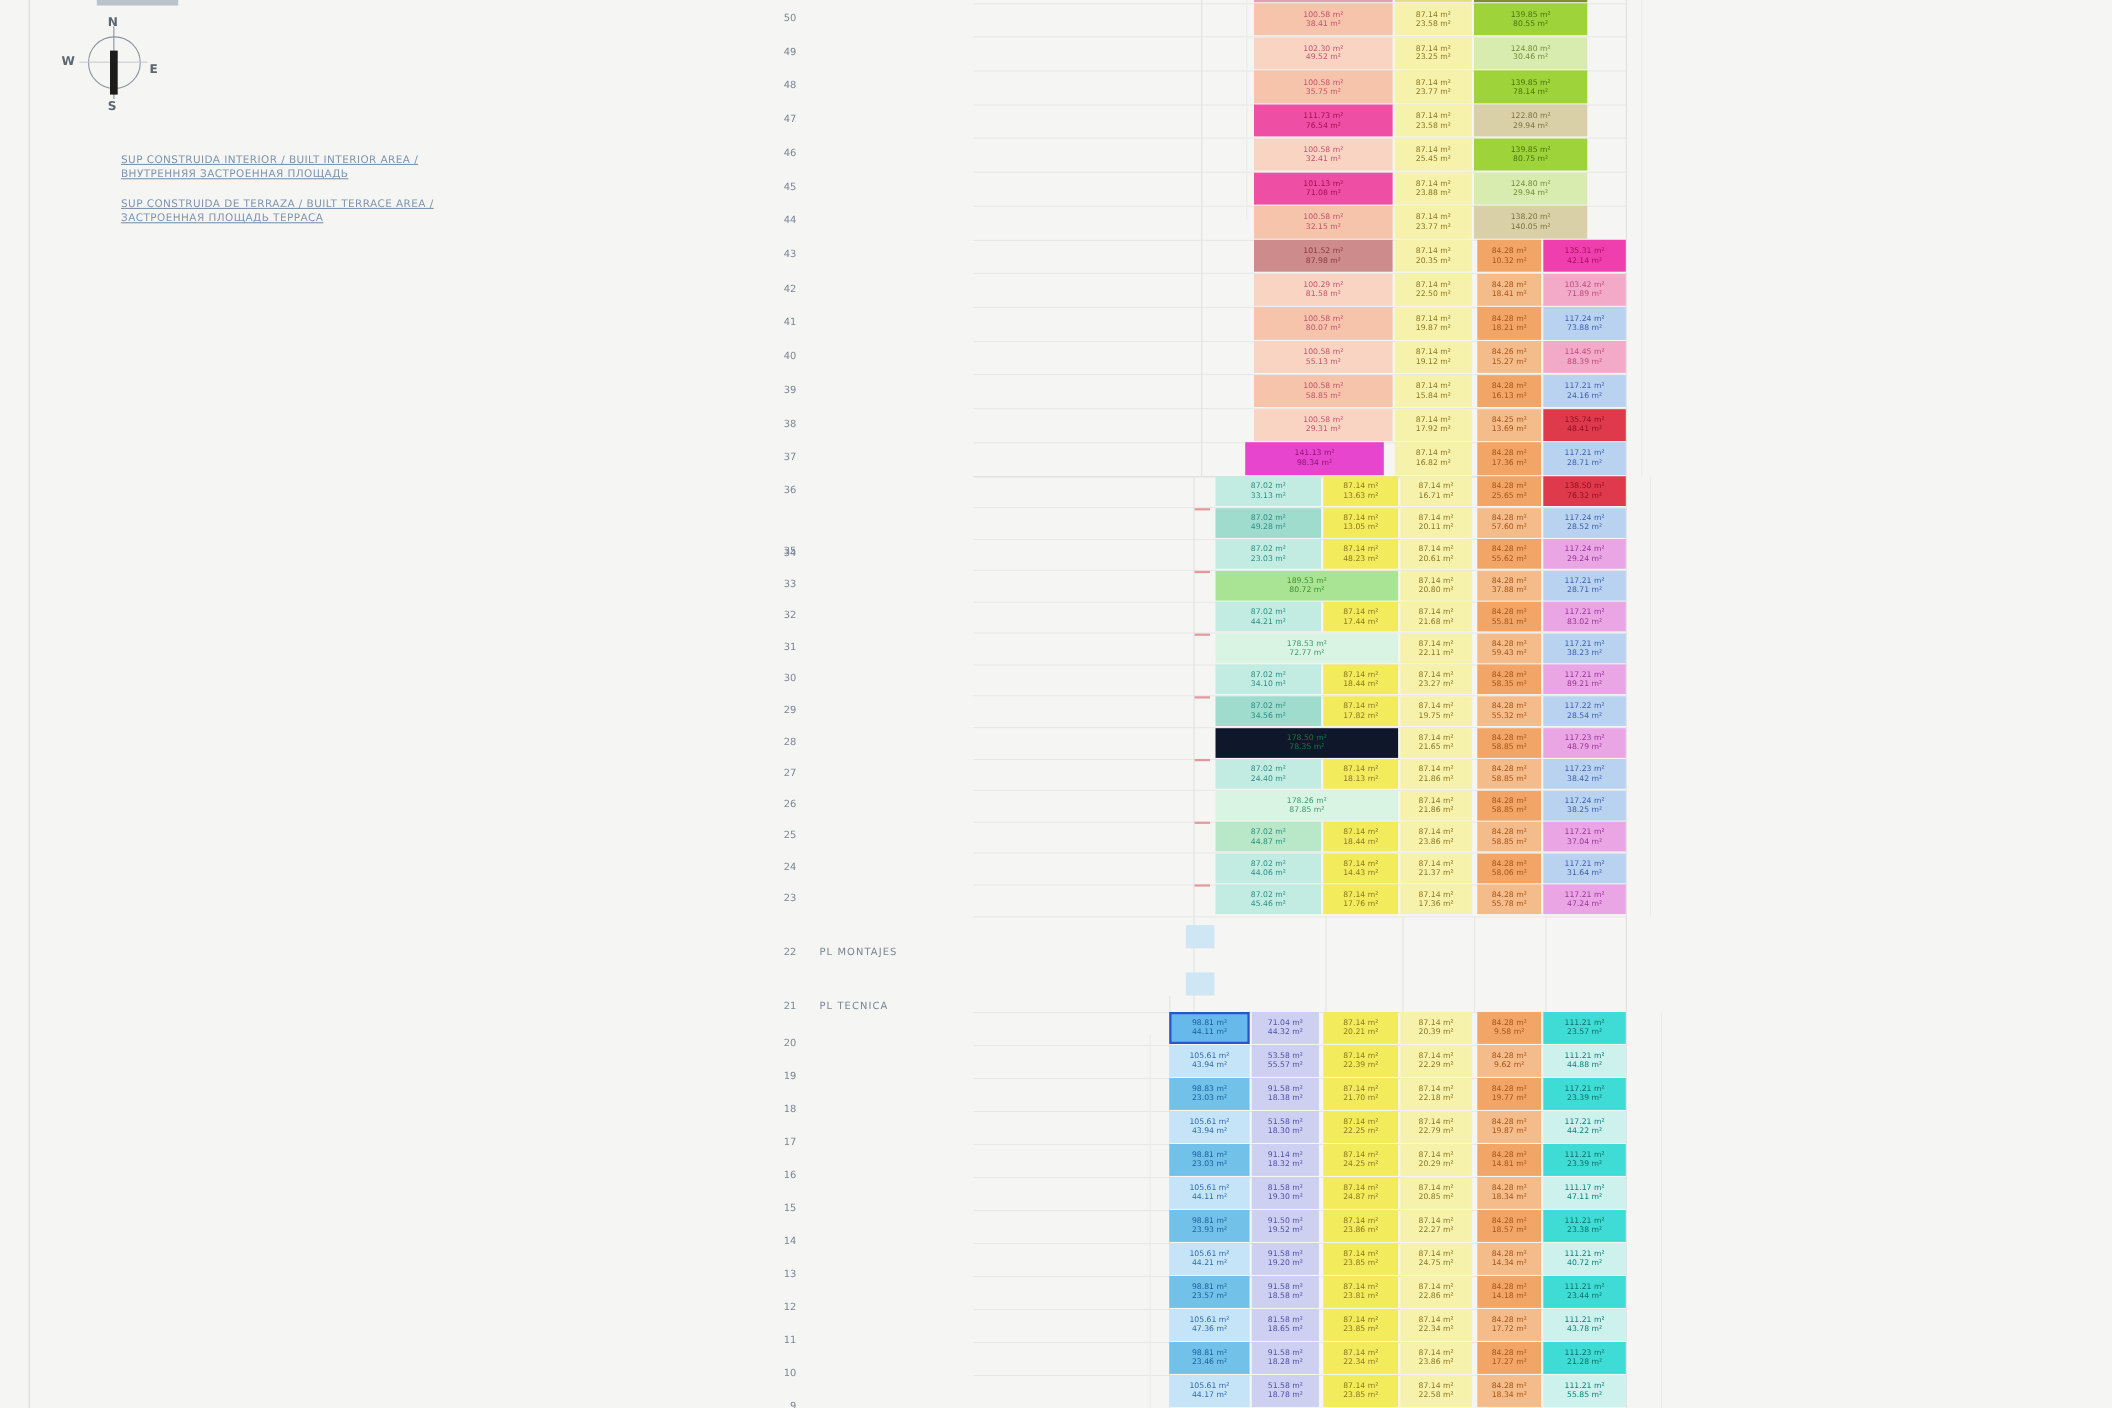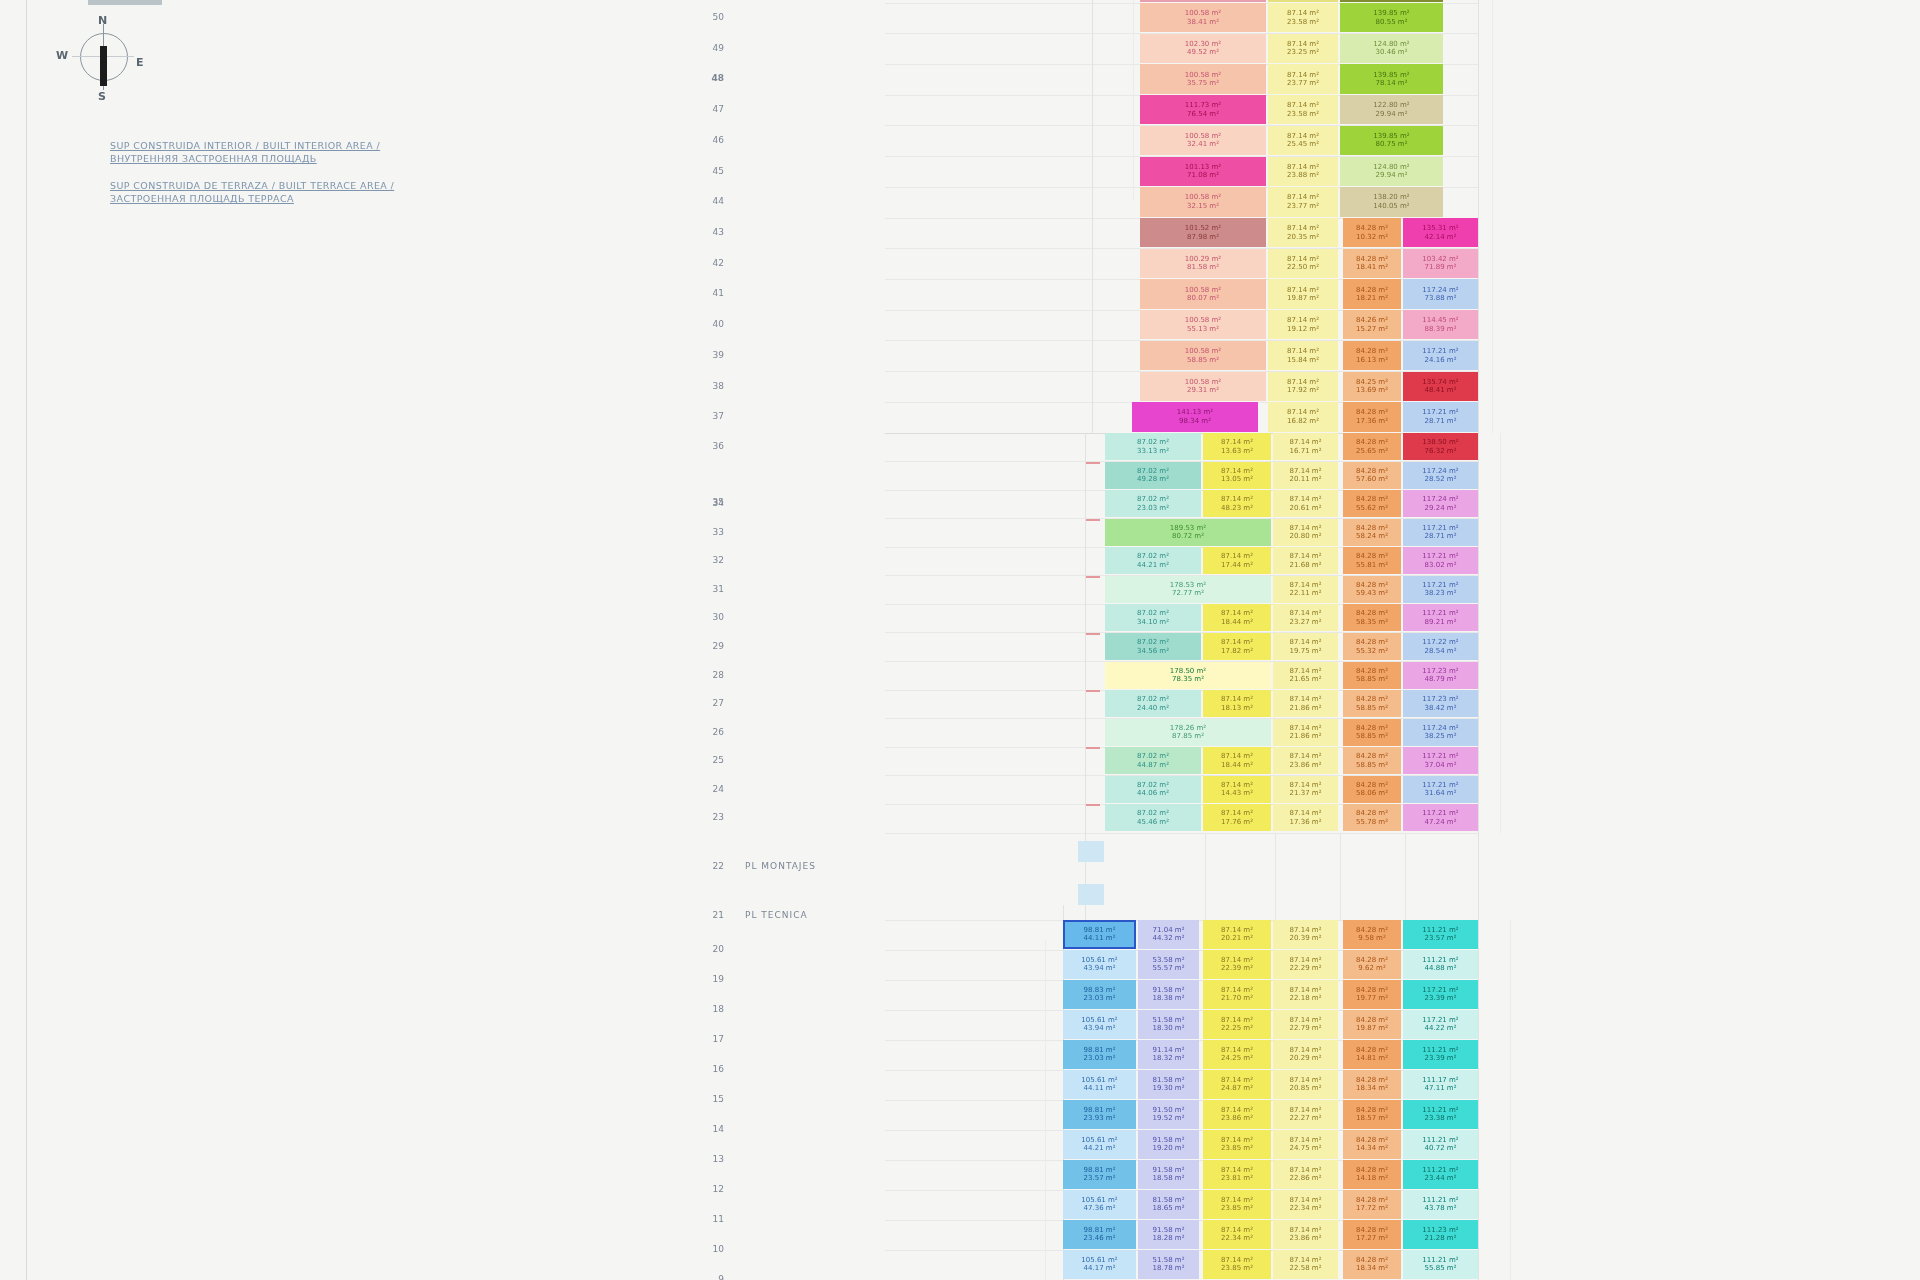--- a/index.html
+++ b/index.html
@@ -118,21 +118,21 @@
       <div class="tick" style="left: 1086px; top: 575.85px; width: 14px;"></div>
       <div class="tick" style="left: 1086px; top: 632.99px; width: 14px;"></div>
       <div class="tick" style="left: 1086px; top: 690.13px; width: 14px;"></div>
       <div class="tick" style="left: 1086px; top: 747.27px; width: 14px;"></div>
       <div class="tick" style="left: 1086px; top: 804.41px; width: 14px;"></div>
       <div class="smudge" style="left: 88px; top: 0px; width: 74px; height: 5px;"></div>
     </div>
   <div id="floors">
       <div class="floor-num" style="left: 698px; top: 12px;">50</div>
       <div class="floor-num" style="left: 698px; top: 42.72px;">49</div>
-      <div class="floor-num" style="left: 698px; top: 73.44px; font-weight: bold;">48</div>
+      <div class="floor-num" style="left: 698px; top: 73.44px;">48</div>
       <div class="floor-num" style="left: 698px; top: 104.16px;">47</div>
       <div class="floor-num" style="left: 698px; top: 134.88px;">46</div>
       <div class="floor-num" style="left: 698px; top: 165.6px;">45</div>
       <div class="floor-num" style="left: 698px; top: 196.32px;">44</div>
       <div class="floor-num" style="left: 698px; top: 227.04px;">43</div>
       <div class="floor-num" style="left: 698px; top: 257.76px;">42</div>
       <div class="floor-num" style="left: 698px; top: 288.48px;">41</div>
       <div class="floor-num" style="left: 698px; top: 319.2px;">40</div>
       <div class="floor-num" style="left: 698px; top: 349.92px;">39</div>
       <div class="floor-num" style="left: 698px; top: 380.64px;">38</div>
@@ -431,21 +431,21 @@
       <div class="cell" style="left: 1105px; top: 518.71px; width: 166px; height: 27.07px; background: rgb(169, 228, 148); color: rgb(63, 143, 47);">
         <span>189.53 m²</span>
         <span>80.72 m²</span>
       </div>
       <div class="cell" style="left: 1273px; top: 518.71px; width: 65px; height: 27.07px; background: rgb(246, 242, 171); color: rgb(143, 119, 34);">
         <span>87.14 m²</span>
         <span>20.80 m²</span>
       </div>
       <div class="cell" style="left: 1343px; top: 518.71px; width: 58px; height: 27.07px; background: rgb(245, 188, 139); color: rgb(168, 84, 21);">
         <span>84.28 m²</span>
-        <span>58.24 m²</span>
+        <span>37.88 m²</span>
       </div>
       <div class="cell" style="left: 1403px; top: 518.71px; width: 75px; height: 27.07px; background: rgb(185, 210, 240); color: rgb(60, 95, 174);">
         <span>117.21 m²</span>
         <span>28.71 m²</span>
       </div>
       <div class="cell" style="left: 1105px; top: 547.28px; width: 96px; height: 27.07px; background: rgb(194, 236, 226); color: rgb(43, 143, 134);">
         <span>87.02 m²</span>
         <span>44.21 m²</span>
       </div>
       <div class="cell" style="left: 1203px; top: 547.28px; width: 68px; height: 27.07px; background: rgb(242, 236, 92); color: rgb(143, 119, 34);">
@@ -513,21 +513,21 @@
         <span>19.75 m²</span>
       </div>
       <div class="cell" style="left: 1343px; top: 632.99px; width: 58px; height: 27.07px; background: rgb(245, 188, 139); color: rgb(168, 84, 21);">
         <span>84.28 m²</span>
         <span>55.32 m²</span>
       </div>
       <div class="cell" style="left: 1403px; top: 632.99px; width: 75px; height: 27.07px; background: rgb(185, 210, 240); color: rgb(60, 95, 174);">
         <span>117.22 m²</span>
         <span>28.54 m²</span>
       </div>
-      <div class="cell" style="left: 1105px; top: 661.56px; width: 166px; height: 27.07px; background: #fef9c3; color: rgb(21, 122, 64);">
+      <div class="cell" style="left: 1105px; top: 661.56px; width: 166px; height: 27.07px; background: #0f172a; color: rgb(21, 122, 64);">
         <span>178.50 m²</span>
         <span>78.35 m²</span>
       </div>
       <div class="cell" style="left: 1273px; top: 661.56px; width: 65px; height: 27.07px; background: rgb(246, 242, 171); color: rgb(143, 119, 34);">
         <span>87.14 m²</span>
         <span>21.65 m²</span>
       </div>
       <div class="cell" style="left: 1343px; top: 661.56px; width: 58px; height: 27.07px; background: rgb(241, 166, 103); color: rgb(168, 84, 21);">
         <span>84.28 m²</span>
         <span>58.85 m²</span>

